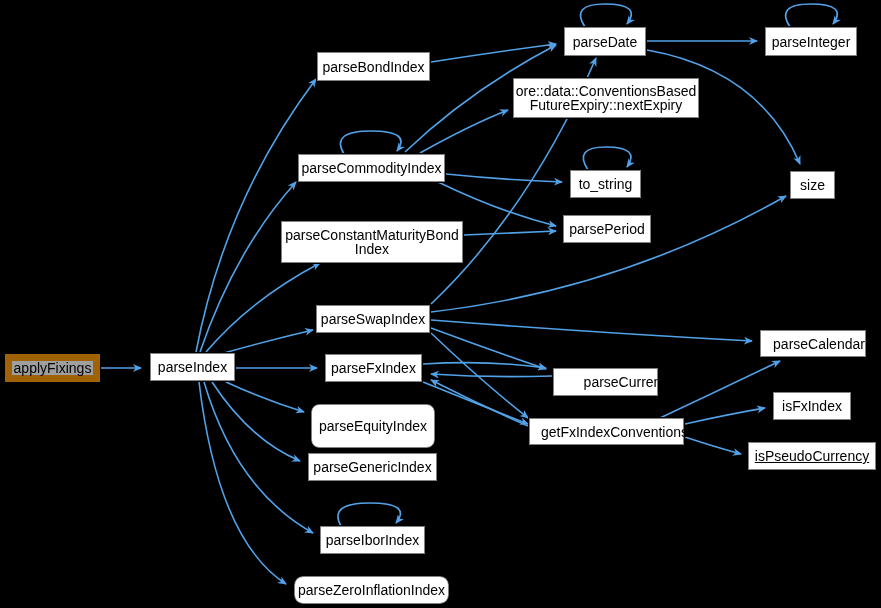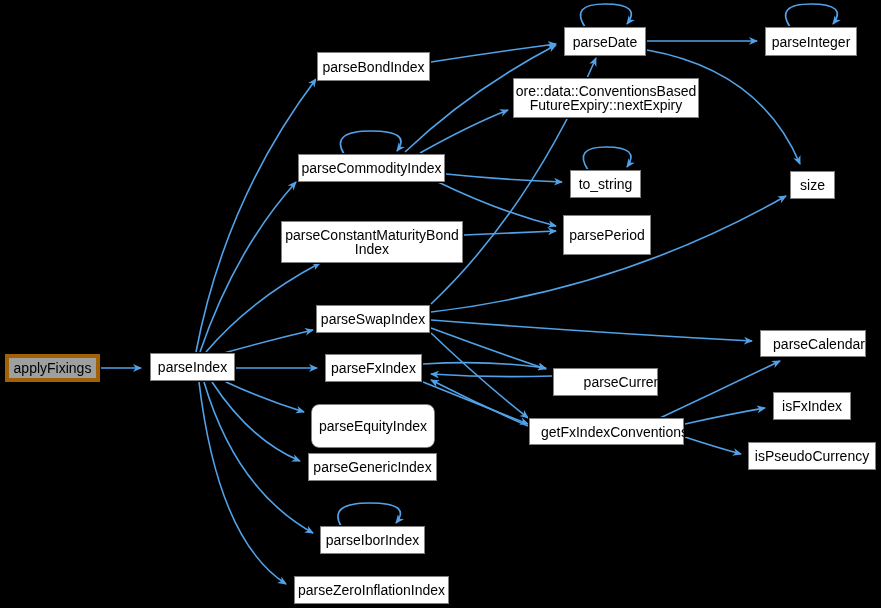--- a/index.html
+++ b/index.html
@@ -34,21 +34,21 @@
     line-height: 14px;
     display: flex;
     align-items: center;
     justify-content: center;
     text-align: center;
     white-space: pre-line;
     z-index: 5;
   }
   .node.current {
     background: #9f9f9f;
-    border: 4px solid #a16207;
+    border: 7px solid #a16207;
   }
 </style>
 </head>
 <body>
 
 <div id="canvas">
 
   <svg id="edges" viewBox="0 0 881 608" xmlns="http://www.w3.org/2000/svg">
     <defs>
       <marker id="ah" markerWidth="9" markerHeight="9" refX="8" refY="4.5" orient="auto" markerUnits="userSpaceOnUse">
@@ -109,27 +109,27 @@
   <div class="node" style="left: 150px; top: 353px; width: 85px; height: 28px;">parseIndex</div>
   <div class="node" style="left: 317px; top: 52px; width: 113px; height: 29px;">parseBondIndex</div>
   <div class="node" style="left: 298px; top: 154px; width: 147px; height: 28px;">parseCommodityIndex</div>
   <div class="node" style="left: 281px; top: 221px; width: 182px; height: 42px;">parseConstantMaturityBond
 Index</div>
   <div class="node" style="left: 316px; top: 305px; width: 114px; height: 28px;">parseSwapIndex</div>
   <div class="node" style="left: 325px; top: 354px; width: 97px; height: 28px;">parseFxIndex</div>
   <div class="node" style="left: 311px; top: 404px; width: 124px; height: 44px; border-radius: 8px;">parseEquityIndex</div>
   <div class="node" style="left: 308px; top: 453px; width: 129px; height: 28px;">parseGenericIndex</div>
   <div class="node" style="left: 320px; top: 526px; width: 105px; height: 28px;">parseIborIndex</div>
-  <div class="node" style="left: 294px; top: 576px; width: 155px; height: 28px;">parseZeroInflationIndex</div>
+  <div class="node" style="left: 294px; top: 576px; width: 155px; height: 28px; border-radius: 9px;">parseZeroInflationIndex</div>
   <div class="node" style="left: 564px; top: 27px; width: 82px; height: 29px;">parseDate</div>
   <div class="node" style="left: 513px; top: 78px; width: 186px; height: 40px;">ore::data::ConventionsBased
 FutureExpiry::nextExpiry</div>
   <div class="node" style="left: 570px; top: 170px; width: 71px; height: 28px;">to_string</div>
-  <div class="node" style="left: 563px; top: 215px; width: 88px; height: 40px;">parsePeriod</div>
+  <div class="node" style="left: 563px; top: 215px; width: 88px; height: 28px;">parsePeriod</div>
   <div class="node" style="left: 553px; top: 368px; width: 105px; height: 28px; padding-left: 48px;">parseCurrency</div>
   <div class="node" style="left: 529px; top: 418px; width: 155px; height: 27px; padding-left: 16px;">getFxIndexConventions</div>
   <div class="node" style="left: 765px; top: 27px; width: 92px; height: 29px;">parseInteger</div>
   <div class="node" style="left: 790px; top: 171px; width: 45px; height: 28px;">size</div>
   <div class="node" style="left: 760px; top: 330px; width: 106px; height: 27px; padding-left: 12px;">parseCalendar</div>
   <div class="node" style="left: 773px; top: 392px; width: 78px; height: 28px;">isFxIndex</div>
-  <div class="node" style="left: 748px; top: 442px; width: 128px; height: 28px;">isPseudoCurrency</div>
+  <div class="node" style="left: 748px; top: 442px; width: 128px; height: 28px; text-decoration: underline;">isPseudoCurrency</div>
 
 </div>
 
 </body></html>

